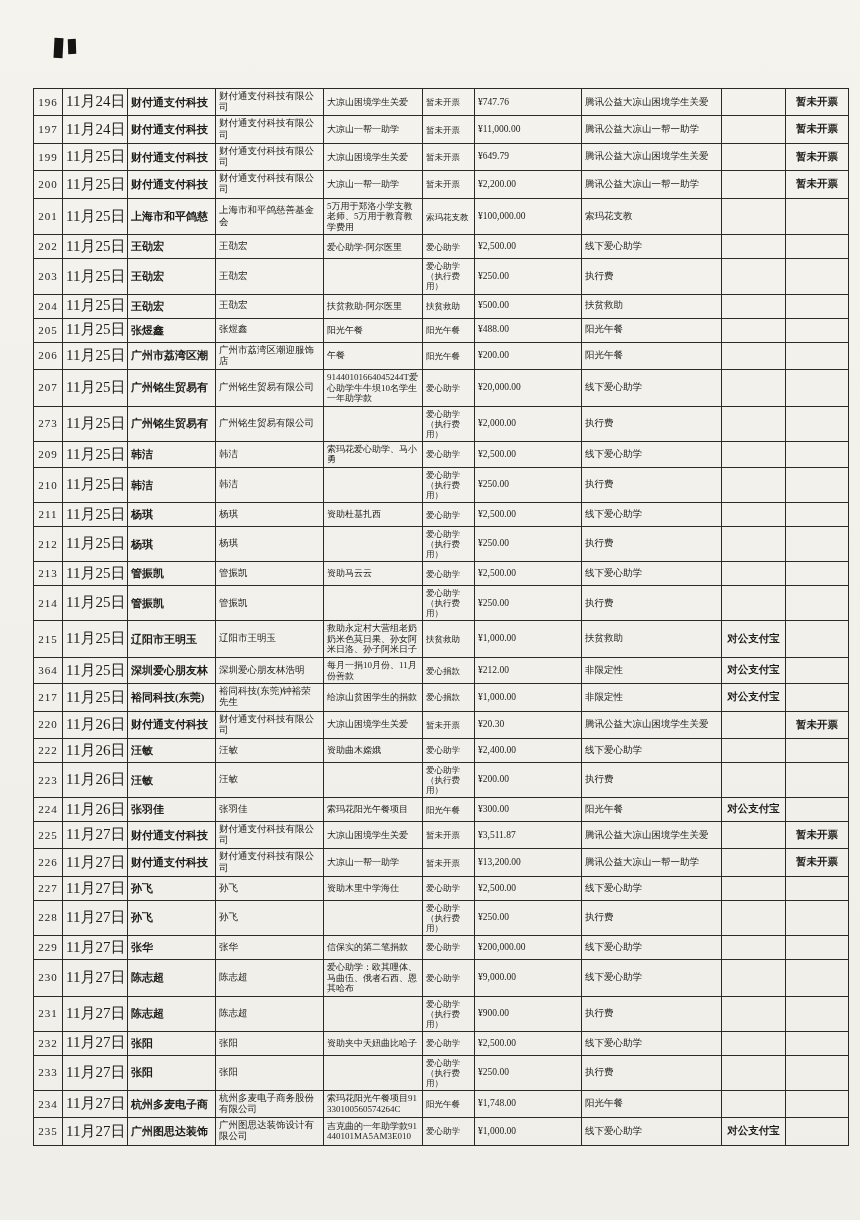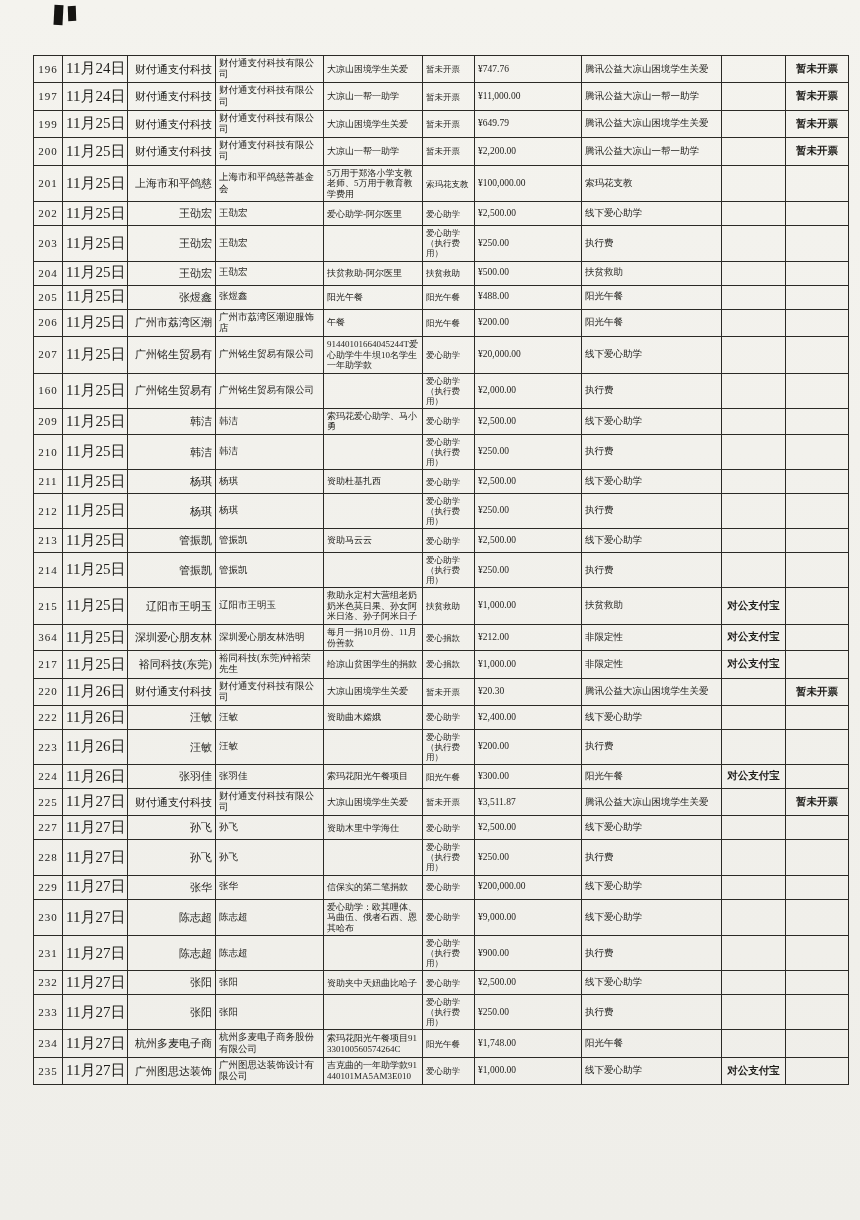--- a/index.html
+++ b/index.html
@@ -5,40 +5,40 @@
   html,body{margin:0;padding:0;}
   body{
     width:860px;height:1220px;
     background:#f2f1ec;
     background-image:linear-gradient(180deg,#f4f3ee 0%,#f1f0eb 55%,#efeee9 100%);
     font-family:"Liberation Serif","DejaVu Serif",serif;
     color:#1e1d1a;
     position:relative;
     overflow:hidden;
   }
-  .page{position:absolute;inset:0;}
+  .page{position:absolute;inset:0;margin-top:33px;}
   .artifact{position:absolute;background:#151412;}
   .a1{left:54px;top:5px;width:9px;height:20px;transform:rotate(3deg);}
   .a2{left:68px;top:6px;width:8px;height:15px;transform:rotate(-2deg);}
   table.ledger{
     position:absolute;left:33px;top:55px;width:815px;
     border-collapse:collapse;table-layout:fixed;
   }
   table.ledger td{
     border:1.6px solid #2b2a26;
     vertical-align:middle;
     padding:2px 3px;
     height:19px;
     line-height:1.18;
     word-break:break-all;
     overflow:hidden;
   }
   td.c0{font-size:11px;text-align:center;letter-spacing:1px;}
   td.c1{font-size:15px;font-weight:400;text-align:center;white-space:nowrap;}
-  td.c2{font-size:11px;font-weight:400;text-align:right;}
+  td.c2{font-size:11px;font-weight:700;text-align:left;}
   td.c3{font-size:9.5px;}
   td.c4{font-size:9px;}
   td.c5{font-size:8.5px;}
   td.c6{font-size:9.5px;font-family:"Liberation Serif","DejaVu Serif",serif;}
   td.c7{font-size:9.5px;}
   td.c8{font-size:10.5px;text-align:center;font-weight:600;}
   td.c9{font-size:10.5px;text-align:center;font-weight:600;}
 </style>
 </head>
 <body>
@@ -186,21 +186,21 @@
           <td class="c2">广州铭生贸易有</td>
           <td class="c3">广州铭生贸易有限公司</td>
           <td class="c4">91440101664045244T爱心助学牛牛坝10名学生一年助学款</td>
           <td class="c5">爱心助学</td>
           <td class="c6">¥20,000.00</td>
           <td class="c7">线下爱心助学</td>
           <td class="c8"></td>
           <td class="c9"></td>
         </tr>
         <tr>
-          <td class="c0">160</td>
+          <td class="c0">273</td>
           <td class="c1">11月25日</td>
           <td class="c2">广州铭生贸易有</td>
           <td class="c3">广州铭生贸易有限公司</td>
           <td class="c4"></td>
           <td class="c5">爱心助学（执行费用）</td>
           <td class="c6">¥2,000.00</td>
           <td class="c7">执行费</td>
           <td class="c8"></td>
           <td class="c9"></td>
         </tr>
@@ -366,20 +366,32 @@
           <td class="c2">财付通支付科技</td>
           <td class="c3">财付通支付科技有限公司</td>
           <td class="c4">大凉山困境学生关爱</td>
           <td class="c5">暂未开票</td>
           <td class="c6">¥3,511.87</td>
           <td class="c7">腾讯公益大凉山困境学生关爱</td>
           <td class="c8"></td>
           <td class="c9">暂未开票</td>
         </tr>
         <tr>
+          <td class="c0">226</td>
+          <td class="c1">11月27日</td>
+          <td class="c2">财付通支付科技</td>
+          <td class="c3">财付通支付科技有限公司</td>
+          <td class="c4">大凉山一帮一助学</td>
+          <td class="c5">暂未开票</td>
+          <td class="c6">¥13,200.00</td>
+          <td class="c7">腾讯公益大凉山一帮一助学</td>
+          <td class="c8"></td>
+          <td class="c9">暂未开票</td>
+        </tr>
+        <tr>
           <td class="c0">227</td>
           <td class="c1">11月27日</td>
           <td class="c2">孙飞</td>
           <td class="c3">孙飞</td>
           <td class="c4">资助木里中学海仕</td>
           <td class="c5">爱心助学</td>
           <td class="c6">¥2,500.00</td>
           <td class="c7">线下爱心助学</td>
           <td class="c8"></td>
           <td class="c9"></td>

